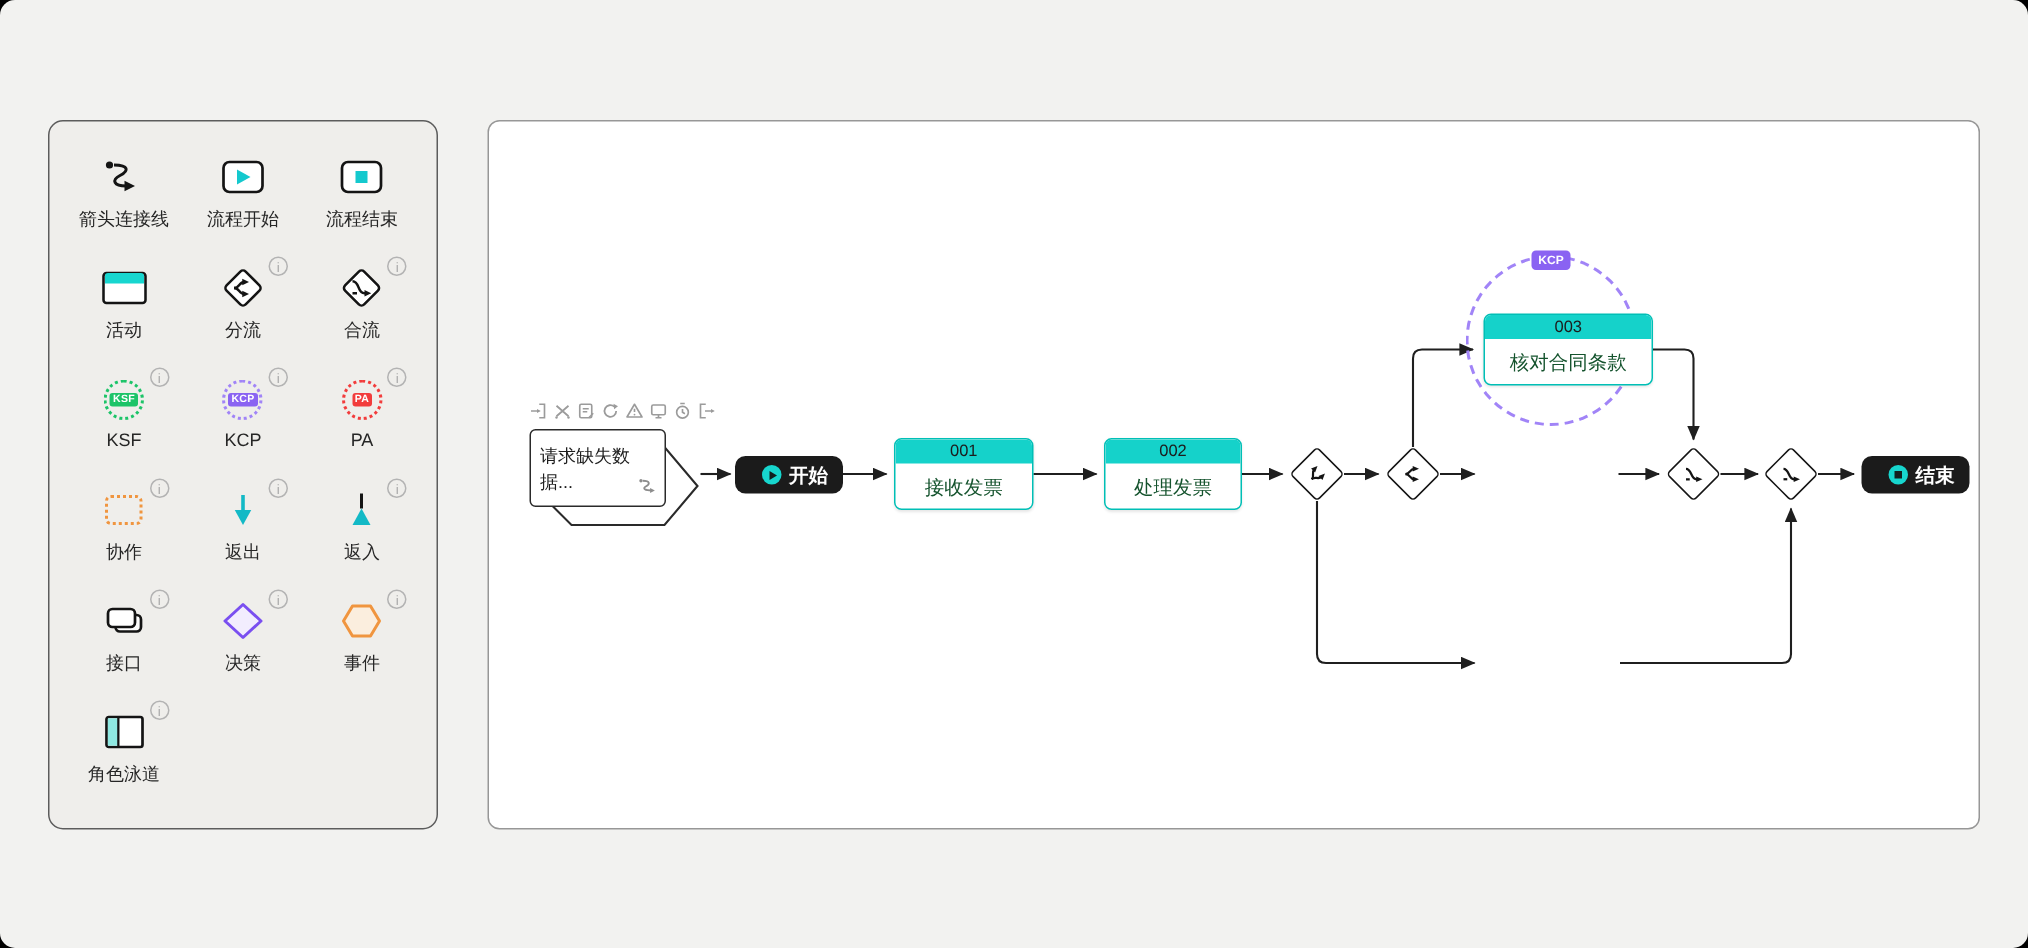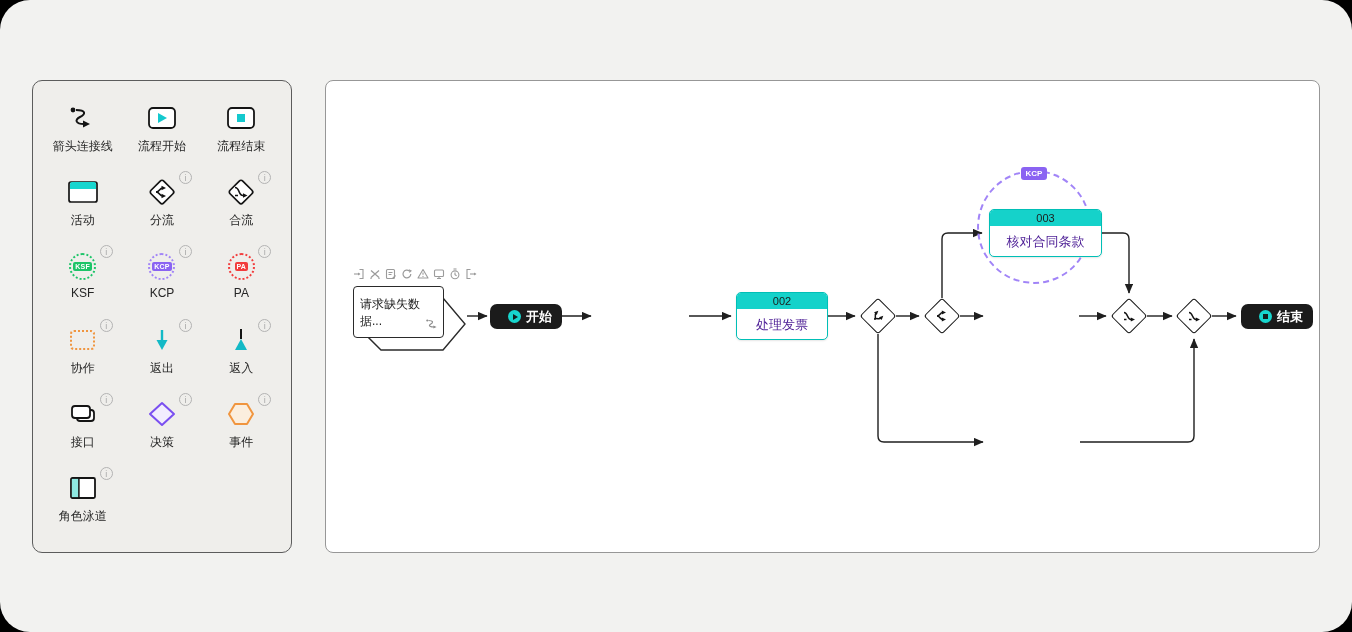--- a/index.html
+++ b/index.html
@@ -1,17 +1,17 @@
 <!DOCTYPE html>
 <html><head>
 <meta charset="utf-8">
 <style>
   * { margin:0; padding:0; box-sizing:border-box; }
   html,body { width:1352px; height:632px; background:#000; font-family:"Liberation Sans","DejaVu Sans",sans-serif; }
-  .window { position:absolute; inset:0; width:1352px; height:632px; background:#f2f2f0; border-radius:30px; overflow:hidden; }
+  .window { position:absolute; inset:0; width:1352px; height:632px; background:#f2f2f0; border-radius:10px; overflow:hidden; }
 
   
   .palette { position:absolute; left:32px; top:80px; width:260px; height:473px;
              background:#efeeeb; border:1px solid #5c5c5c; border-radius:10px;
              display:grid; grid-template-columns:repeat(3,1fr); grid-auto-rows:74px; padding:16px 10px 0; }
   .pal-cell { position:relative; display:flex; flex-direction:column; align-items:center; padding-top:6px; }
   .pal-icon { height:30px; display:flex; align-items:center; justify-content:center; }
   .pal-label { margin-top:5px; font-size:12px; color:#262626; white-space:nowrap; }
   .info-badge { position:absolute; top:0; left:calc(50% + 17px); width:13px; height:13px;
                 border:1px solid #b3b3b3; border-radius:50%; color:#a9a9a9; font-size:9px;
@@ -21,21 +21,21 @@
   .dash-square { width:25px; height:20px; border:2px dotted #f0953f; border-radius:4px; }
 
   
   .canvas { position:absolute; left:325px; top:80px; width:995px; height:473px;
             background:#fff; border:1px solid #979797; border-radius:8px; }
   .edges { position:absolute; left:0; top:0; width:995px; height:473px; }
 
   .task { position:absolute; width:113px; height:48px; border:1px solid #00bfb6; border-radius:5px;
           background:#fff; overflow:hidden; box-shadow:0 1px 2px rgba(0,0,0,.10); }
   .task .code { height:16px; background:#15d2ca; font-size:11px; color:#1c1c1c; text-align:center; line-height:16px; }
-  .task .title { height:31px; display:flex; align-items:center; justify-content:center; font-size:13px; color:#4c1d95; }
+  .task .title { height:31px; display:flex; align-items:center; justify-content:center; font-size:13px; color:#14532d; }
 
   .pill { position:absolute; height:25px; background:#1b1b1b; border-radius:7px; color:#fff;
           display:flex; align-items:center; gap:5px; padding:0 10px 0 18px; font-size:13px; font-weight:700; }
   .pill .dot { width:13px; height:13px; border-radius:50%; background:#17d6ce; display:flex; align-items:center; justify-content:center; }
   .play-glyph { width:0; height:0; border-left:5px solid #12201f; border-top:3.5px solid transparent; border-bottom:3.5px solid transparent; margin-left:1px; }
   .stop-glyph { width:5px; height:5px; background:#12201f; }
 
   .gw { position:absolute; width:26px; height:26px; background:#fff; border:1.6px solid #141414;
         border-radius:3px; transform:rotate(45deg); display:flex; align-items:center; justify-content:center; }
   .gw .gw-icon { transform:rotate(-45deg); display:flex; }
@@ -334,20 +334,24 @@
         </span>
       <span>开始</span>
     </div>
     <div class="pill" style="left:915px; top:223px;">
       <span class="dot">
           <span class="stop-glyph"></span>
         </span>
       <span>结束</span>
     </div>
 
+    <div class="task" style="left:270px; top:211px; width:93px;">
+      <div class="code">001</div>
+      <div class="title">接收发票</div>
+    </div>
     <div class="task" style="left:410px; top:211px; width:92px;">
       <div class="code">002</div>
       <div class="title">处理发票</div>
     </div>
     <div class="task" style="left:663px; top:128px;">
       <div class="code">003</div>
       <div class="title">核对合同条款</div>
     </div>
 
     <div class="gw" style="left:539px; top:222px;">

